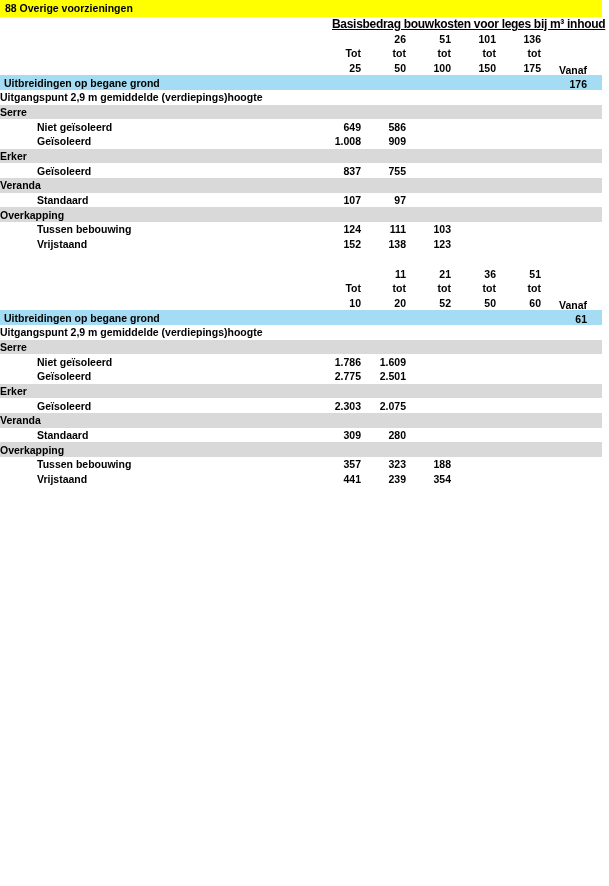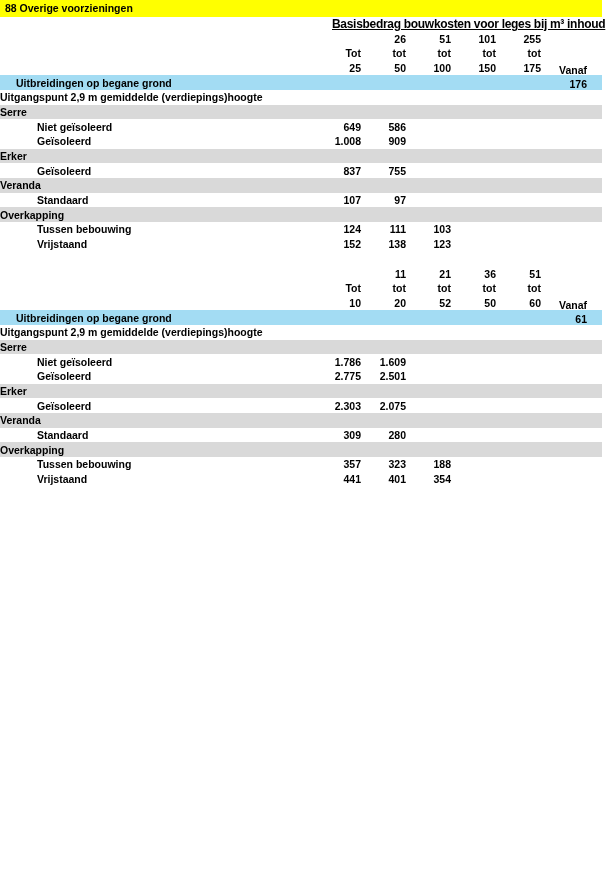--- a/index.html
+++ b/index.html
@@ -27,21 +27,21 @@
     background: var(--yellow, #FFFF00);
     padding-left: 5px;
   }
   .title-row {
     padding-left: 332px;
     font-size: 12px;
     letter-spacing: -0.3px;
     white-space: nowrap;
     text-decoration: underline;
   }
-  .section-row { background: var(--blue, #A3DCF3); padding-left: 16px; }
+  .section-row { background: var(--blue, #A3DCF3); padding-left: 4px; }
   .note-row { padding-left: 0; }
   .group-row { background: var(--gray, #D9D9D9); }
   .spacer-row { background: transparent; }
   .cell { box-sizing: border-box; }
   .cell.label { width: 317px; padding-left: 4px; white-space: nowrap; }
   .cell.label.indent { padding-left: 37px; }
   .cell.num { width: 45px; text-align: right; padding-right: 1px; }
   .cell.num.last { width: 60px; padding-right: 15px; margin-top: 33px; }
   span { white-space: nowrap; }
 </style>
@@ -55,21 +55,21 @@
   <div id="tables">
       <div class="row title-row">
         <span>Basisbedrag bouwkosten voor leges bij m³ inhoud</span>
       </div>
       <div class="row">
         <div class="cell label"></div>
         <div class="cell num"></div>
         <div class="cell num">26</div>
         <div class="cell num">51</div>
         <div class="cell num">101</div>
-        <div class="cell num">255</div>
+        <div class="cell num">136</div>
         <div class="cell num last"></div>
       </div>
       <div class="row">
         <div class="cell label"></div>
         <div class="cell num">Tot</div>
         <div class="cell num">tot</div>
         <div class="cell num">tot</div>
         <div class="cell num">tot</div>
         <div class="cell num">tot</div>
         <div class="cell num last">Vanaf</div>
@@ -242,20 +242,20 @@
         <div class="cell num">357</div>
         <div class="cell num">323</div>
         <div class="cell num">188</div>
         <div class="cell num"></div>
         <div class="cell num"></div>
         <div class="cell num last"></div>
       </div>
       <div class="row">
         <div class="cell label indent">Vrijstaand</div>
         <div class="cell num">441</div>
-        <div class="cell num">401</div>
+        <div class="cell num">239</div>
         <div class="cell num">354</div>
         <div class="cell num"></div>
         <div class="cell num"></div>
         <div class="cell num last"></div>
       </div>
     </div>
 </div>
 
 </body></html>

